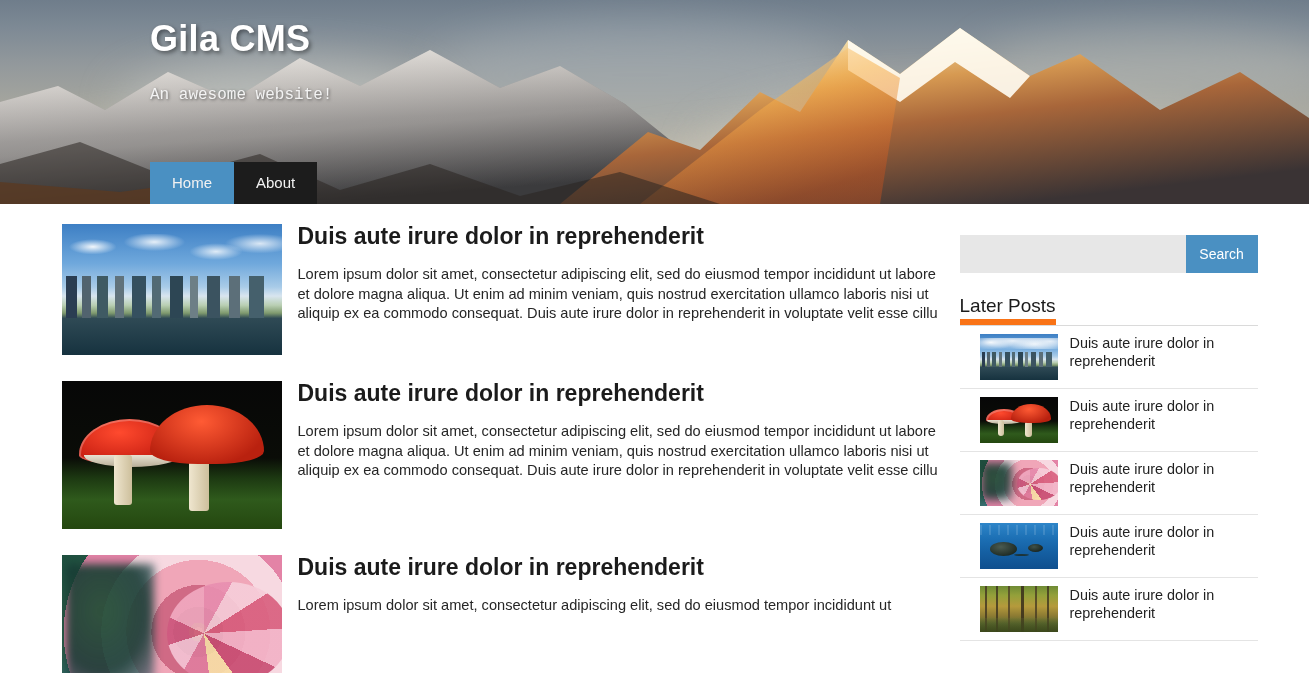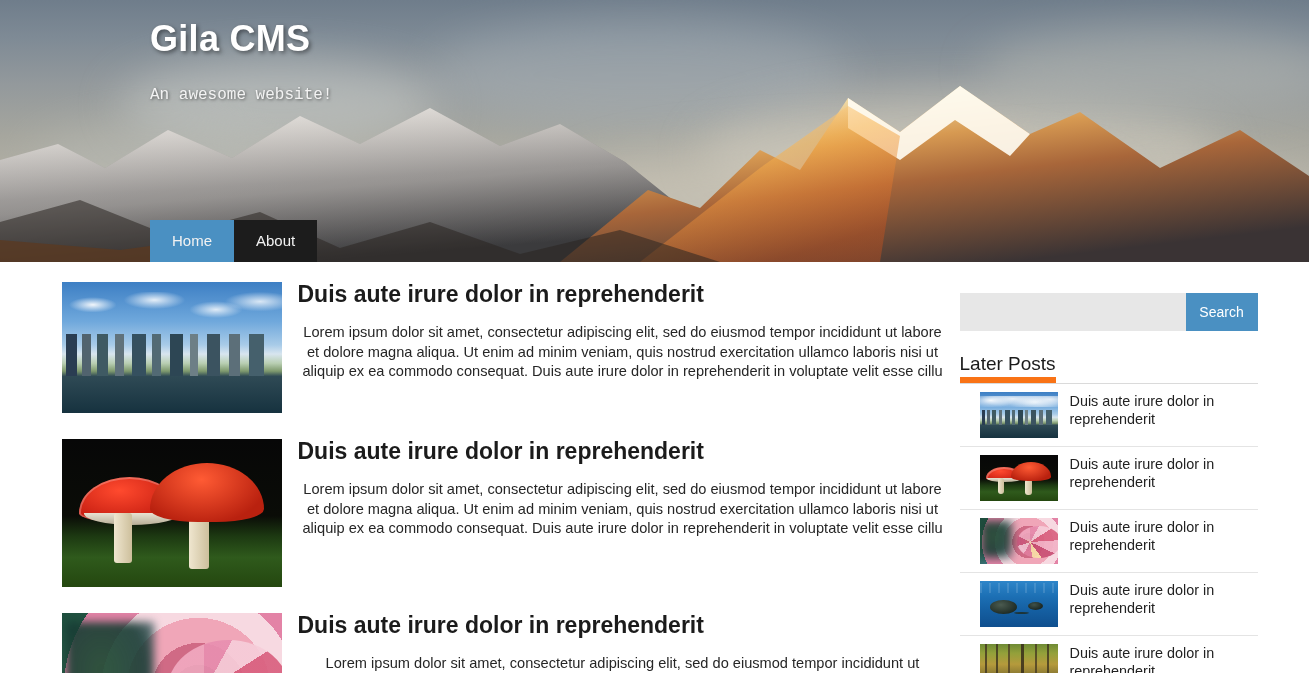--- a/index.html
+++ b/index.html
@@ -9,21 +9,21 @@
     overflow: hidden;
     background: #ffffff;
     font-family: "Liberation Sans", sans-serif;
     color: #222;
   }
 
   
   .hero {
     position: relative;
     width: 1309px;
-    height: 262px;
+    height: 204px;
     overflow: hidden;
     padding-left: 46px;
   }
   .hero-canvas { position: absolute; inset: 0; }
 
   
   .sky {
     position: absolute; inset: 0;
     background:
       linear-gradient(to bottom,
@@ -142,21 +142,20 @@
     font-weight: bold;
     line-height: 1.1;
     color: #1b1b1b;
   }
   .art-text {
     margin: 0;
     font-size: 14.6px;
     line-height: 1.33;
     color: #262626;
     max-width: 650px;
-    text-align: center;
   }
 
   
   .search-row { display: flex; height: 38px; }
   .search-input {
     flex: 1;
     border: none;
     background: #e7e7e7;
     outline: none;
     padding: 0 10px;

